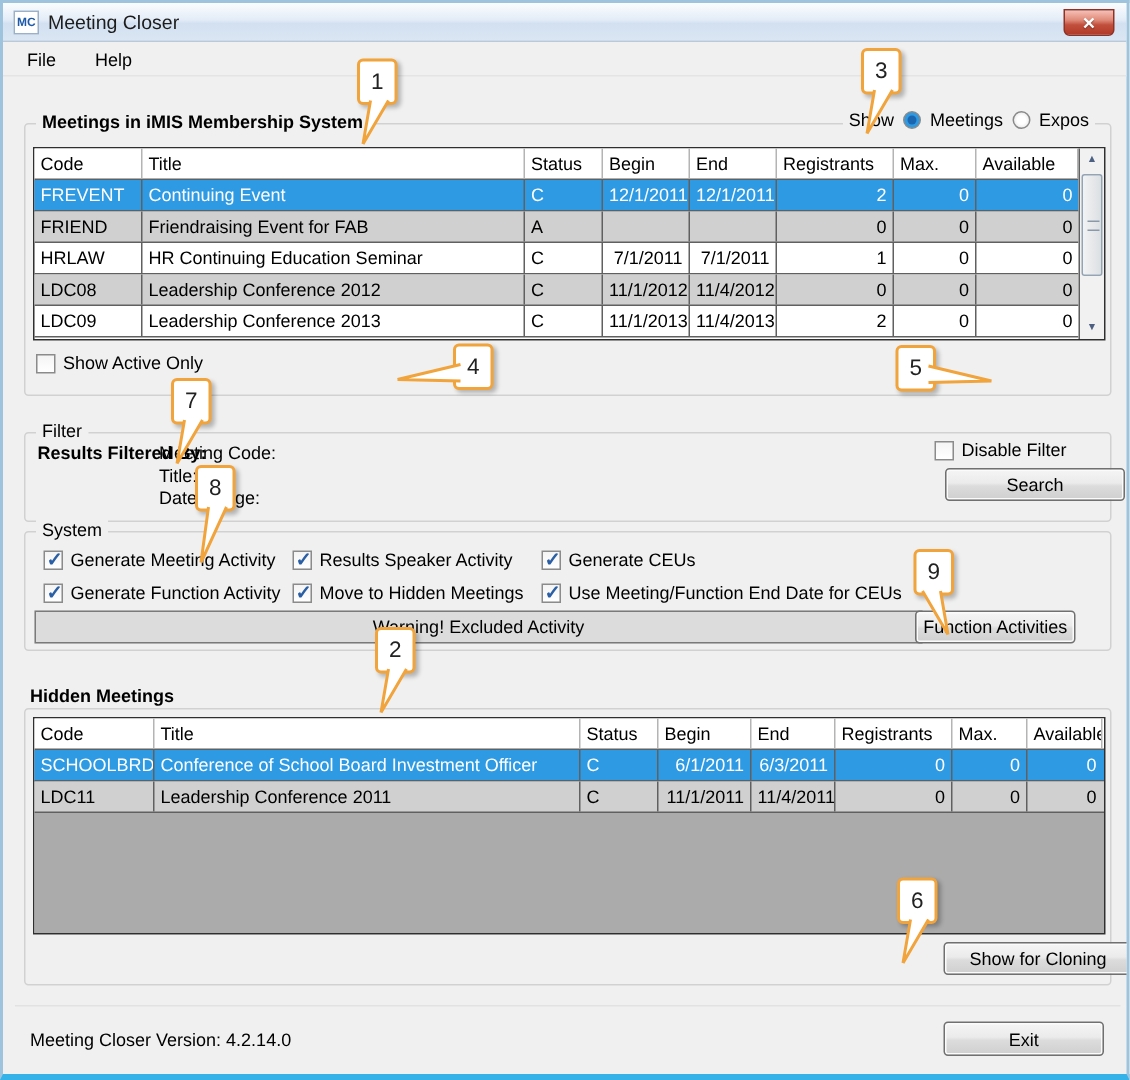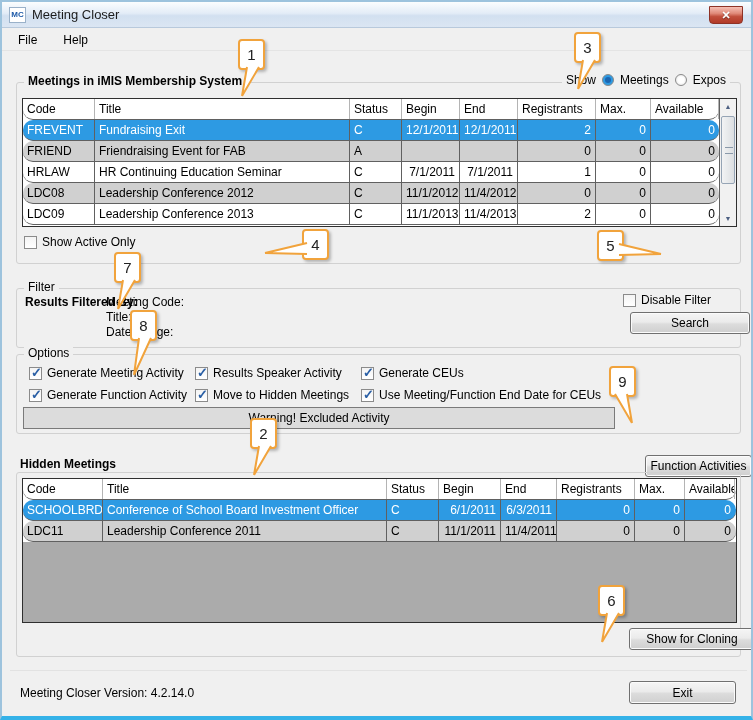--- a/index.html
+++ b/index.html
@@ -49,21 +49,21 @@
         font-size:13px; font-weight:bold; }
 
   
   .btn { position:absolute; border:1px solid #707070; border-radius:3px; font-size:12px;
          background:linear-gradient(#f5f5f5,#ebebeb 45%,#dcdcdc 55%,#cfcfcf);
          display:flex; align-items:center; justify-content:center; box-shadow:inset 0 0 0 1px #fbfbfb; }
 
   
   .tbl { position:absolute; background:#fff; border:1px solid #2f2f2f; display:flex; font-size:12px; }
   .tbl-cells { display:flex; flex-direction:column; }
-  .tr { display:flex; height:21px; line-height:20px; border-bottom:1px solid #606060;border-radius:10px; }
+  .tr { display:flex; height:21px; line-height:20px; border-bottom:1px solid #606060; }
   .tr.head { border-bottom:1px solid #606060; background:#fff; }
   .td { padding:0 4px; white-space:nowrap; overflow:hidden; border-right:1px solid #606060; }
   .head .td { border-right:1px solid #b4b4b4; }
   .num { text-align:right; }
   .sel { background:#2d9ae3; color:#fff; }
   .alt { background:#d0d0d0; }
   .filler { flex:1; background:#ababab; }
 
   
   .a1{width:72px}.a2{width:255px}.a3{width:52px}.a4{width:58px}.a5{width:58px}.a6{width:78px}.a7{width:55px}.a8{width:68px;border-right:none}
@@ -132,21 +132,21 @@
         <div class="td a2">Title</div>
         <div class="td a3">Status</div>
         <div class="td a4">Begin</div>
         <div class="td a5">End</div>
         <div class="td a6">Registrants</div>
         <div class="td a7">Max.</div>
         <div class="td a8">Available</div>
       </div>
       <div class="tr sel">
         <div class="td a1">FREVENT</div>
-        <div class="td a2">Fundraising Exit</div>
+        <div class="td a2">Continuing Event</div>
         <div class="td a3">C</div>
         <div class="td a4 num">12/1/2011</div>
         <div class="td a5 num">12/1/2011</div>
         <div class="td a6 num">2</div>
         <div class="td a7 num">0</div>
         <div class="td a8 num">0</div>
       </div>
       <div class="tr alt">
         <div class="td a1">FRIEND</div>
         <div class="td a2">Friendraising Event for FAB</div>
@@ -207,21 +207,21 @@
     <div class="lbl" style="left:89px; top:21px;">Title:</div>
     <div class="lbl" style="left:89px; top:36px;">Date Range:</div>
     <div class="cbrow" style="left:606px; top:4px;">
       <span class="cb"></span>
       <span>Disable Filter</span>
     </div>
     <div class="btn" style="left:613px; top:23px; width:120px; height:22px;">Search</div>
   </div>
 
   <div class="group" style="left:14px; top:352px; width:725px; height:80px;">
-    <div class="group-caption">Options</div>
+    <div class="group-caption">System</div>
     <div class="cbrow" style="left:12px; top:11px;">
       <span class="cb ck"></span>
       <span>Generate Meeting Activity</span>
     </div>
     <div class="cbrow" style="left:12px; top:33px;">
       <span class="cb ck"></span>
       <span>Generate Function Activity</span>
     </div>
     <div class="cbrow" style="left:178px; top:11px;">
       <span class="cb ck"></span>
@@ -233,21 +233,21 @@
     </div>
     <div class="cbrow" style="left:344px; top:11px;">
       <span class="cb ck"></span>
       <span>Generate CEUs</span>
     </div>
     <div class="cbrow" style="left:344px; top:33px;">
       <span class="cb ck"></span>
       <span>Use Meeting/Function End Date for CEUs</span>
     </div>
     <div class="warn-bar" style="left:6px; top:52px; width:592px; height:22px;">Warning! Excluded Activity</div>
-    <div class="btn" style="left:628px; top:52px; width:107px; height:22px;margin-top:48px;">Function Activities</div>
+    <div class="btn" style="left:593px; top:52px; width:107px; height:22px;">Function Activities</div>
   </div>
 
   <div class="lbl bold" style="left:18px; top:455px;">Hidden Meetings</div>
   <div class="group" style="left:14px; top:470px; width:725px; height:185px;"></div>
 
   <div class="tbl" style="left:20px; top:476px; width:715px; height:145px; flex-direction:column;">
     <div class="tr head">
       <div class="td b1">Code</div>
       <div class="td b2">Title</div>
       <div class="td b3">Status</div>

